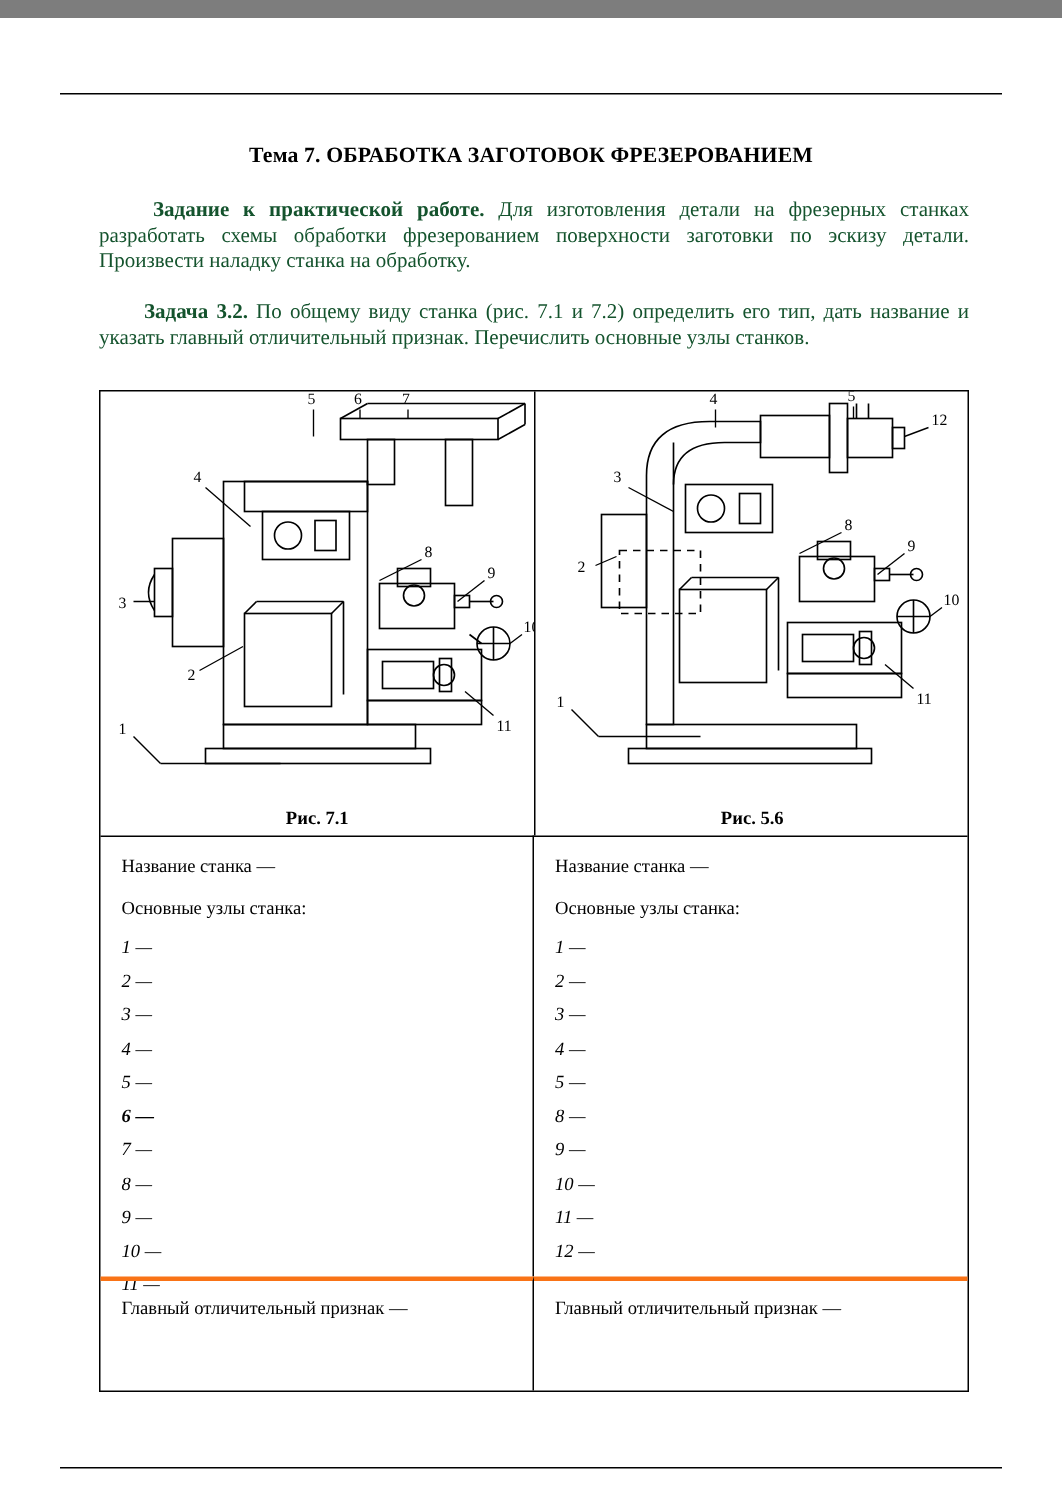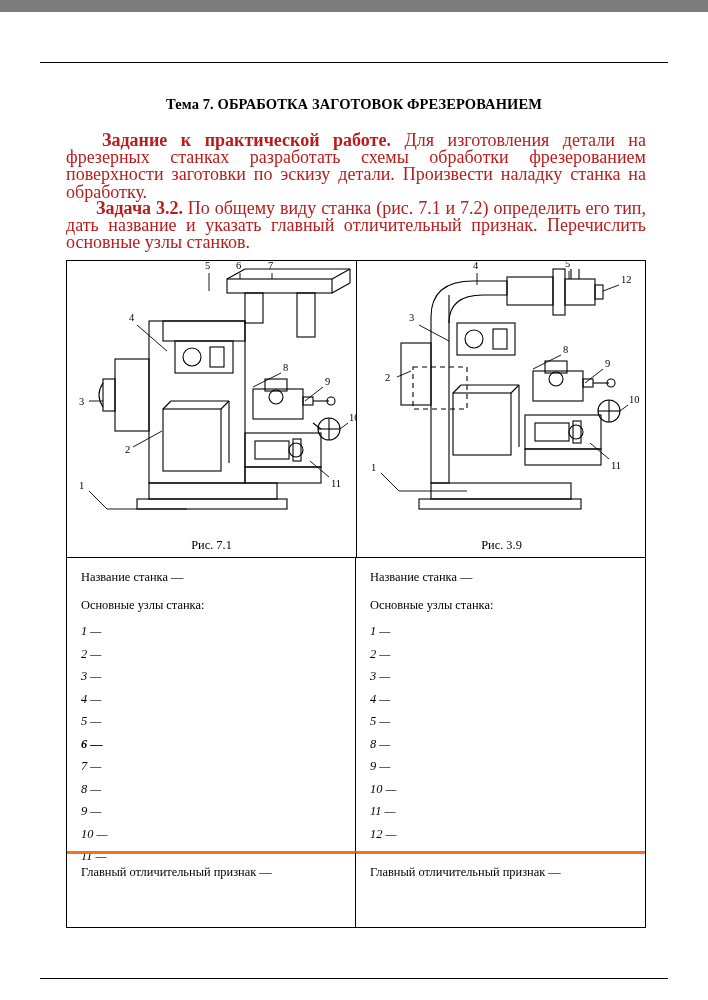--- a/index.html
+++ b/index.html
@@ -47,24 +47,24 @@
     left: 0;
     top: 84px;
     width: 628px;
     text-align: center;
     font-size: 14.5px;
     font-weight: bold;
     letter-spacing: 0.1px;
   }
   .para {
     position: absolute;
-    font-size: 18px;
+    font-size: 14px;
     line-height: 17.2px;
     text-align: justify;
-    color: #b91c1c;
+    color: #14532d;
   }
   .para b { font-weight: bold; }
   .p1 { left: 26px; top: 120px; width: 580px; text-indent: 36px; }
   .p2 { left: 26px; top: 188px; width: 580px; text-indent: 30px; }
 
   
   .tbl {
     position: absolute;
     left: 26px;
     top: 248px;
@@ -83,20 +83,21 @@
   .row-list .cell { height: 294px; border-top: 1px solid #000; }
   .row-feat .cell { height: 76px; border-top: 3px solid #f97316; }
 
   .figcap {
     position: absolute;
     bottom: 4px;
     left: 0;
     width: 100%;
     text-align: center;
     font-size: 12.4px;
+    font-weight: bold;
   }
   .listbox {
     padding: 12px 0 0 14px;
     font-size: 12.4px;
   }
   .listbox .hdr { margin-bottom: 13px; }
   .listbox .sub { margin-bottom: 11px; }
   .listbox .li {
     font-style: italic;
     margin-bottom: 7.5px;
@@ -288,21 +289,21 @@
               <text x="264" y="22">12</text>
               <text x="52" y="60">3</text>
               <text x="28" y="120">2</text>
               <text x="206" y="92">8</text>
               <text x="248" y="106">9</text>
               <text x="272" y="142">10</text>
               <text x="254" y="208">11</text>
               <text x="14" y="210">1</text>
             </g>
           </svg>
-          <div class="figcap">Рис. 3.9</div>
+          <div class="figcap">Рис. 5.6</div>
         </div>
       </div>
 
       <div class="row row-list">
         <div class="cell cell-l">
           <div class="listbox">
             <div class="hdr">Название станка —</div>
             <div class="sub">Основные узлы станка:</div>
             <div class="li">1 —</div>
             <div class="li">2 —</div>

